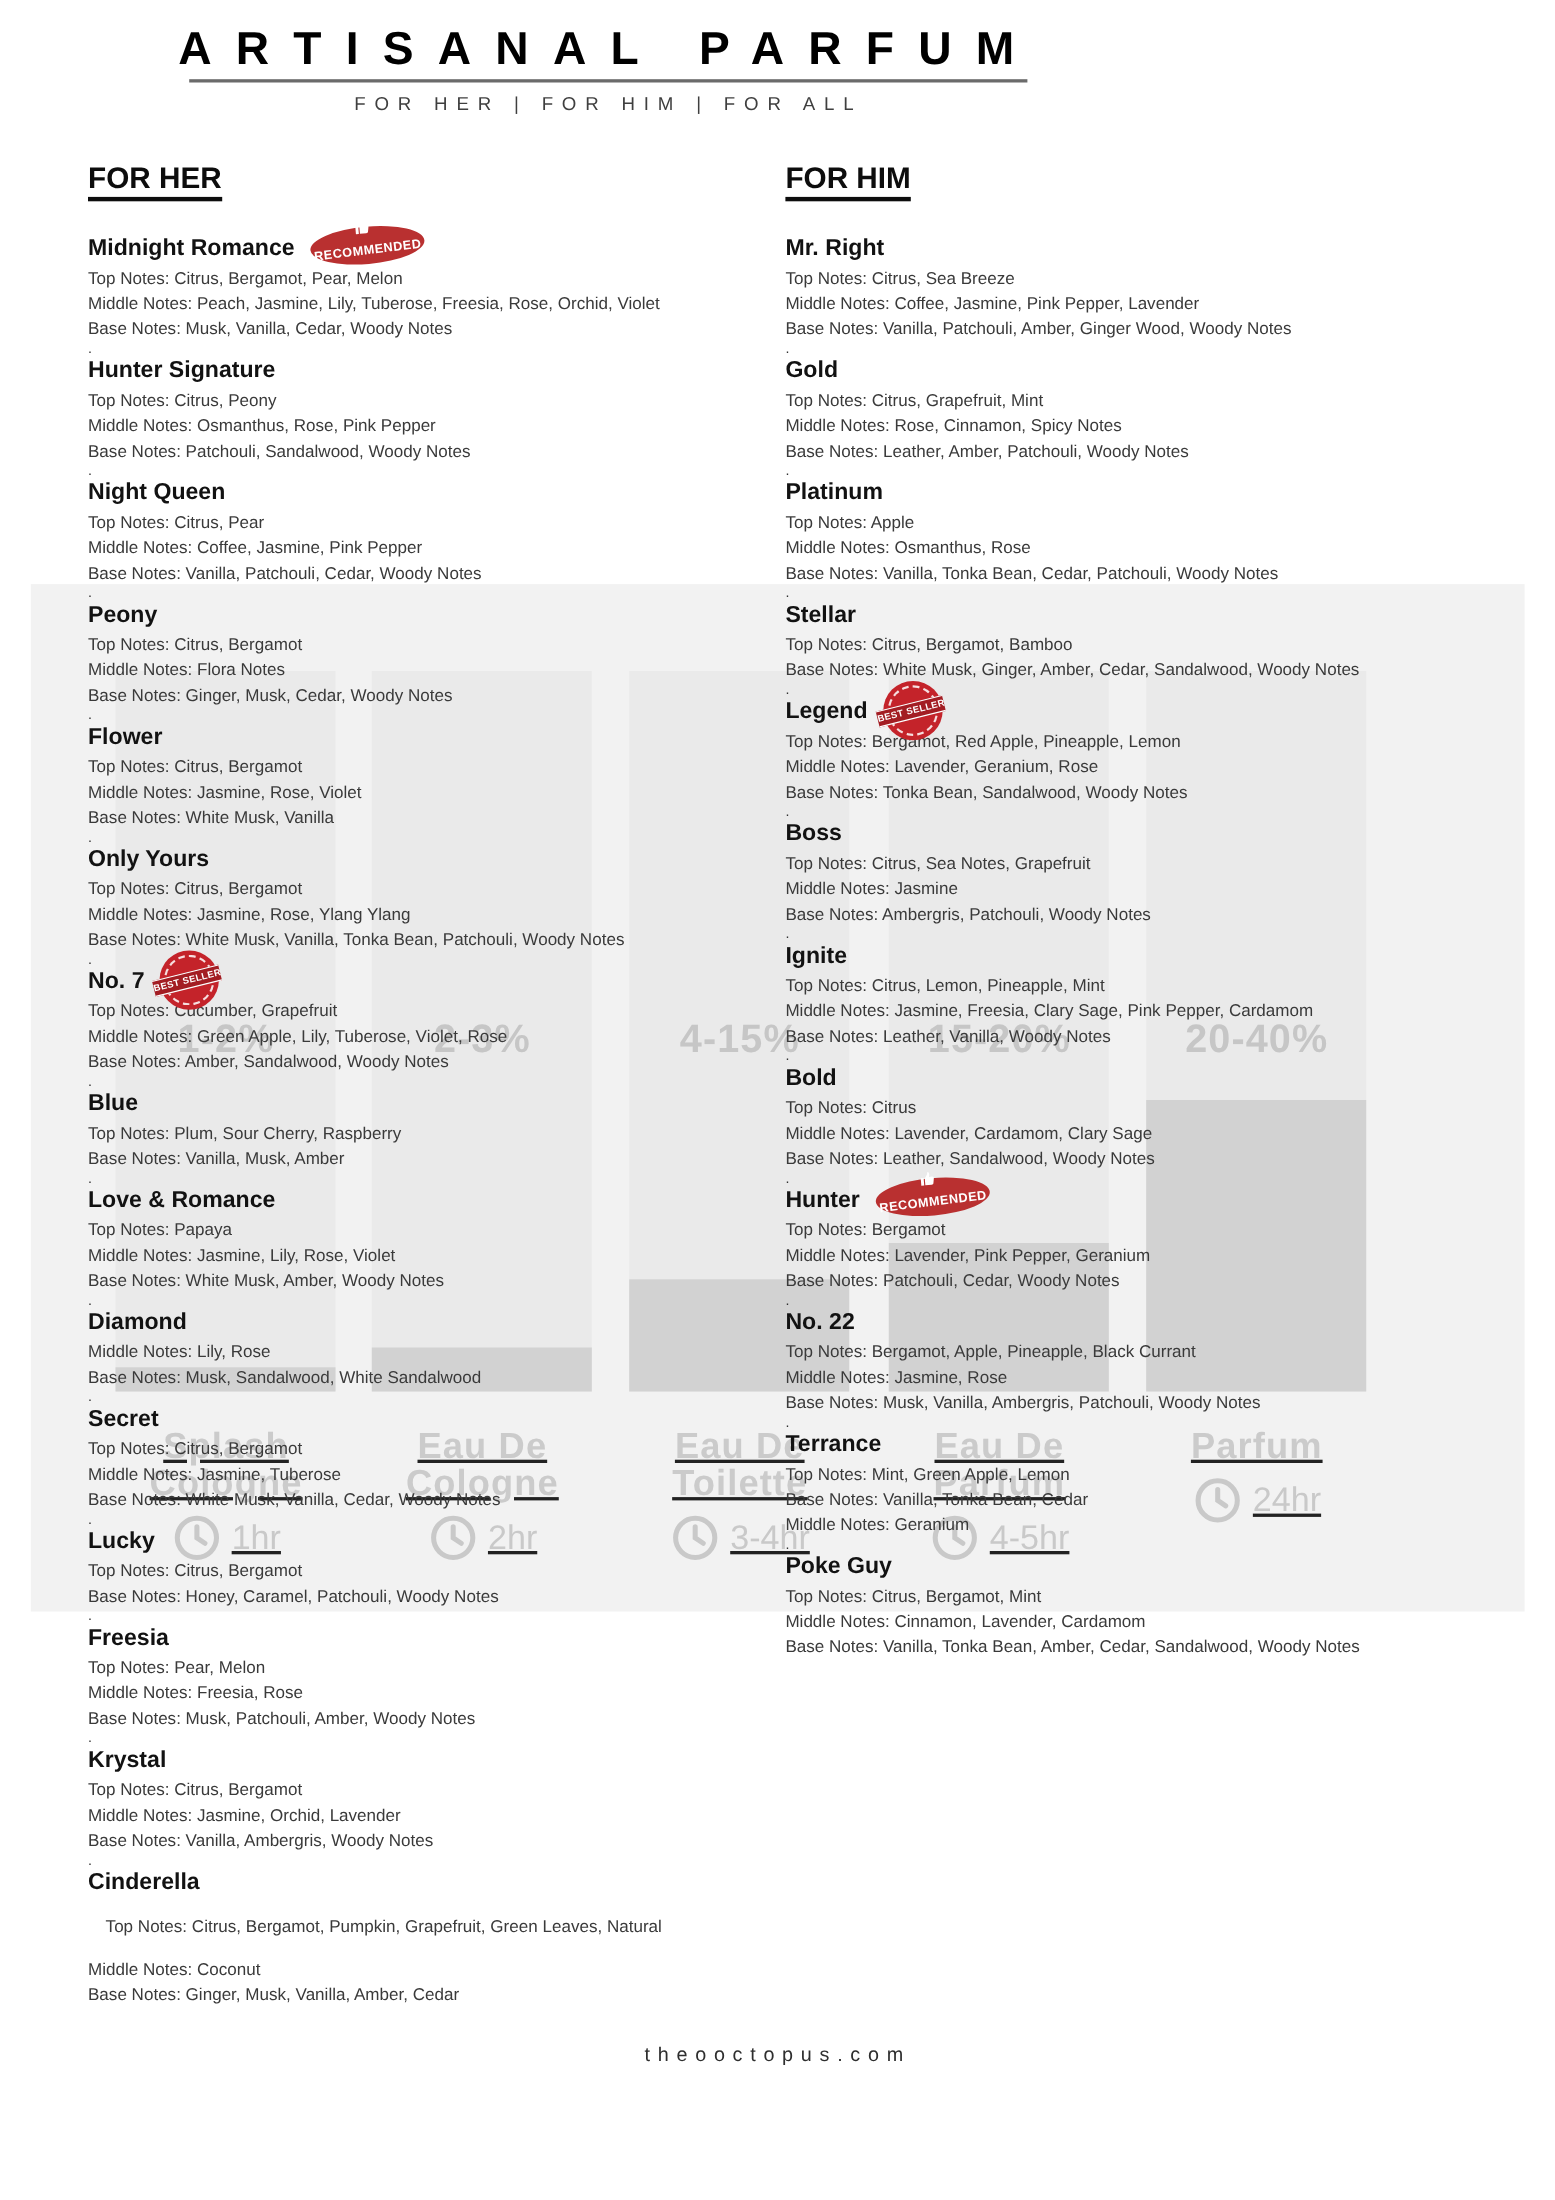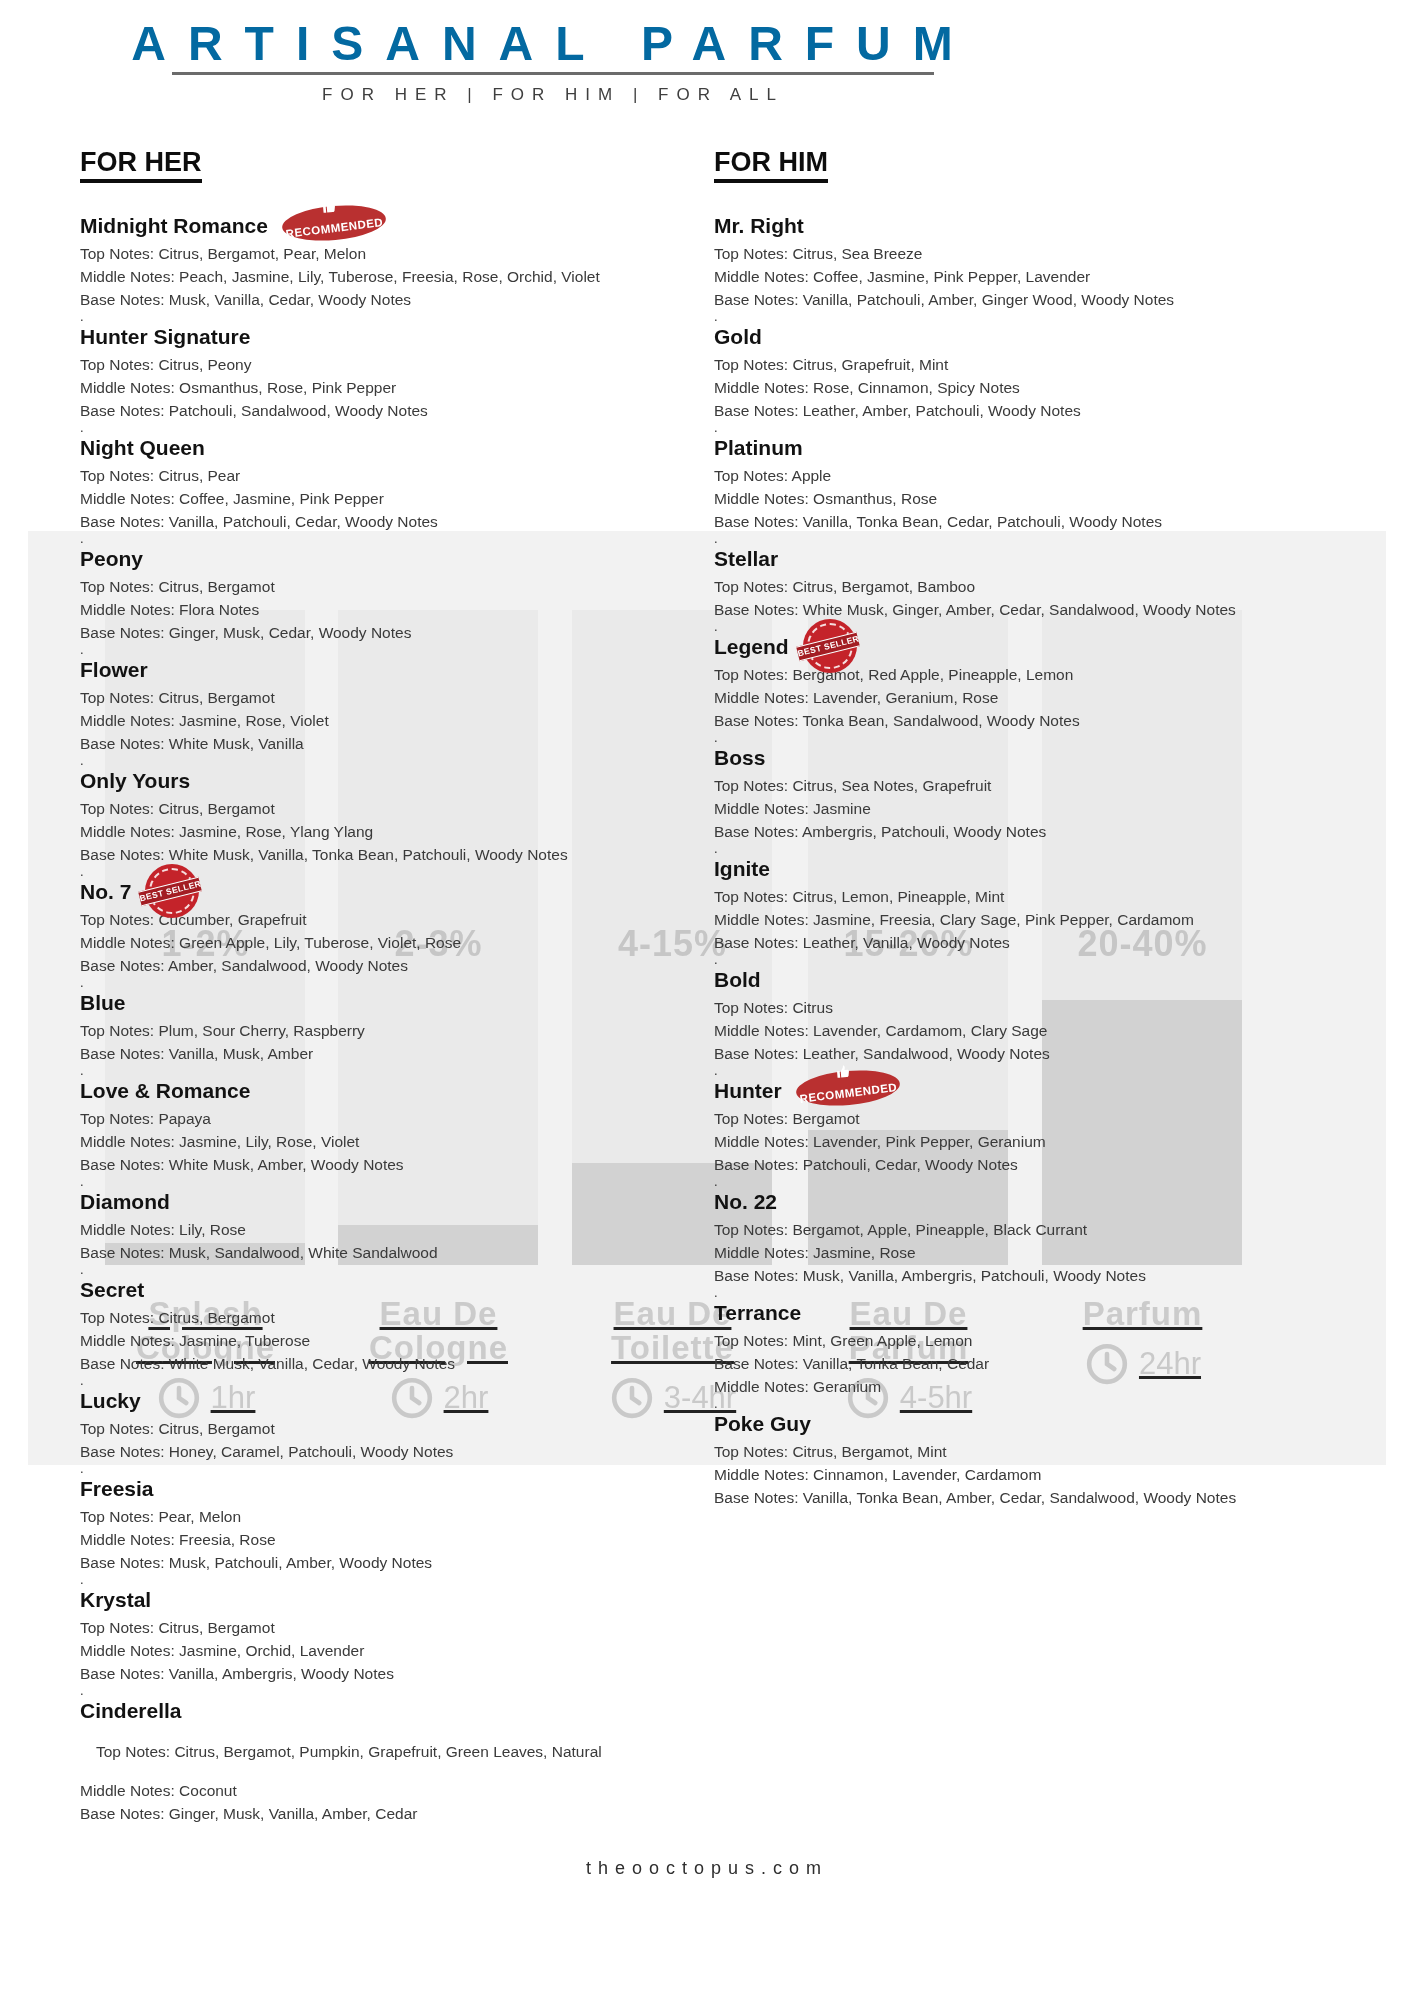--- a/index.html
+++ b/index.html
@@ -21,21 +21,21 @@
   .wm-percent{position:absolute;top:392px;width:100%;text-align:center;
               font-size:36px;font-weight:700;color:#c6c6c6;letter-spacing:1px;}
   .wm-foot{position:absolute;top:766px;width:100%;display:flex;flex-direction:column;align-items:center;text-decoration:underline;}
   .wm-label-line{font-size:33px;line-height:34px;font-weight:700;color:#cbcbcb;letter-spacing:1px;text-align:center;}
   .wm-clock-row{margin-top:10px;display:flex;align-items:center;gap:9px;color:#c9c9c9;}
   .clock-icon{width:46px;height:46px;color:#c9c9c9;}
   .wm-duration{font-size:31px;color:#c9c9c9;}
 
   
   .header{position:absolute;top:20px;left:0;width:1106px;text-align:center;z-index:2;}
-  .brand-title{font-size:48px;line-height:48px;font-weight:700;color:#0369a1;
+  .brand-title{font-size:42px;line-height:48px;font-weight:700;color:#000000;
                letter-spacing:22px;margin:0;white-space:nowrap;text-align:center;}
   .brand-rule{width:762px;border-top:3px solid #6b6b6b;margin:4px auto 10px auto;}
   .brand-subtitle{font-size:17px;color:#3f3f3f;letter-spacing:8px;white-space:nowrap;}
 
   
   .columns{position:absolute;left:80px;top:146px;width:1254px;z-index:2;
            display:grid;grid-template-columns:620px 620px;column-gap:14px;}
   .section-heading{font-size:27px;line-height:33px;font-weight:800;color:#0d0d0d;margin:0 0 34px 0;}
   .section-heading span{border-bottom:4px solid #0d0d0d;padding-bottom:2px;}
   .entry{margin:0;}

